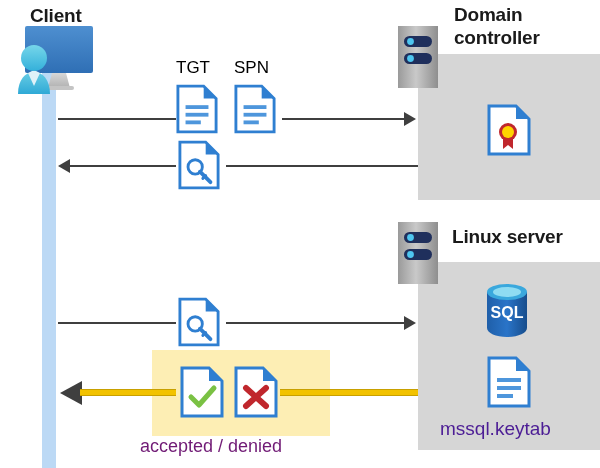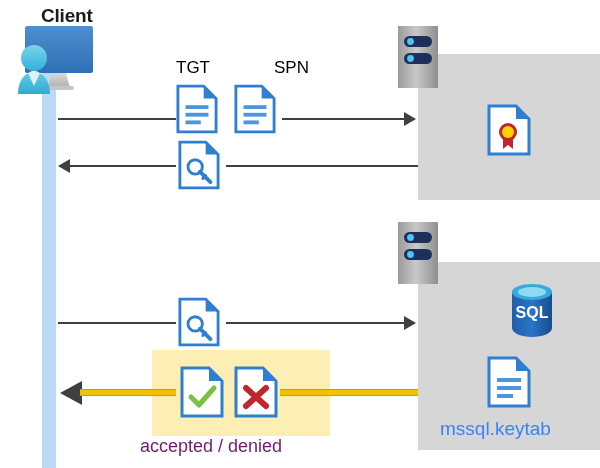--- a/index.html
+++ b/index.html
@@ -17,21 +17,21 @@
   .abs{position:absolute;}
 
   
   .title{
     font-weight:bold;
     color:#1a1a1a;
     font-size:19px;
     line-height:23px;
     letter-spacing:-0.2px;
   }
-  #client-title{left:30px;top:4px;margin-left:11px;}
+  #client-title{left:30px;top:4px;}
   #dc-title{left:454px;top:3px;width:140px;}
   #linux-title{left:452px;top:225px;}
 
   
   #client-lifeline{
     left:42px;top:72px;width:14px;height:396px;
     background:#bcd9f5;
   }
 
   
@@ -67,23 +67,23 @@
   #highlight-band{
     left:152px;top:350px;width:178px;height:86px;
     background:#fdeeb4;
   }
 
   
   .doc-label{
     font-size:17px;color:#000000;
   }
   #tgt-label{left:176px;top:58px;}
-  #spn-label{left:234px;top:58px;margin-left:40px;}
+  #spn-label{left:234px;top:58px;}
   #accepted-denied{left:140px;top:436px;font-size:18px;color:#701a75;}
-  #keytab-label{left:440px;top:418px;font-size:19px;color:#3b82f6;}
+  #keytab-label{left:440px;top:418px;font-size:19px;color:#4c1d95;}
 
   
   .icon{display:block;}
 </style>
 </head>
 <body>
 
 <div class="stage">
 
   <div class="abs title" id="client-title">Client</div>
@@ -119,20 +119,24 @@
       <path d="M14 72 C14 58 21 50 30 50 C39 50 46 58 46 72 Z" fill="url(#bodyGrad)"></path>
 
       <path d="M24 51 L30 64 L36 51 L30 48 Z" fill="#dff1f8"></path>
 
       <circle cx="30" cy="36" r="13" fill="url(#headGrad)"></circle>
     </svg>
   </div>
 
   <div class="abs server-box" id="dc-box"></div>
 
+  <div class="abs title" id="dc-title">
+    <span>Domain</span><br>
+    <span>controller</span>
+  </div>
 
   <div class="abs" style="left:398px;top:26px;width:40px;height:62px;">
     <svg class="icon" width="40" height="62" viewBox="0 0 40 62">
       <defs>
         <linearGradient id="srvGrad1" x1="0" y1="0" x2="1" y2="0">
           <stop offset="0" stop-color="#9a9a9a"></stop>
           <stop offset="0.45" stop-color="#c9c9c9"></stop>
           <stop offset="1" stop-color="#8e8e8e"></stop>
         </linearGradient>
       </defs>
@@ -150,32 +154,33 @@
       <path d="M29 2 L42 15 H29 Z" fill="#2f7fd1"></path>
 
       <path d="M16 30 L16 45 L21 41 L26 45 L26 30 Z" fill="#c0272d"></path>
       <circle cx="21" cy="28" r="9" fill="#c0272d"></circle>
       <circle cx="21" cy="28" r="6" fill="#ffd400"></circle>
     </svg>
   </div>
 
   <div class="abs server-box" id="linux-box"></div>
 
+  <div class="abs title" id="linux-title">Linux server</div>
 
   <div class="abs" style="left:398px;top:222px;width:40px;height:62px;">
     <svg class="icon" width="40" height="62" viewBox="0 0 40 62">
       <rect x="0" y="0" width="40" height="62" fill="url(#srvGrad1)"></rect>
       <rect x="6" y="10" width="28" height="11" rx="5.5" fill="#1f2f5c"></rect>
       <circle cx="12.5" cy="15.5" r="3.4" fill="#4ec6f0"></circle>
       <rect x="6" y="27" width="28" height="11" rx="5.5" fill="#1f2f5c"></rect>
       <circle cx="12.5" cy="32.5" r="3.4" fill="#4ec6f0"></circle>
     </svg>
   </div>
 
-  <div class="abs" style="left:506px;top:282px;width:52px;height:56px;">
+  <div class="abs" style="left:481px;top:282px;width:52px;height:56px;">
     <svg class="icon" width="52" height="56" viewBox="0 0 52 56">
       <defs>
         <linearGradient id="cylGrad" x1="0" y1="0" x2="1" y2="0">
           <stop offset="0" stop-color="#1f5fa9"></stop>
           <stop offset="0.5" stop-color="#2a74c8"></stop>
           <stop offset="1" stop-color="#174d8c"></stop>
         </linearGradient>
       </defs>
       <path d="M6 10 V46 C6 51 15 55 26 55 C37 55 46 51 46 46 V10 Z" fill="url(#cylGrad)"></path>
       <ellipse cx="26" cy="10" rx="20" ry="8" fill="#3aa8dd"></ellipse>

